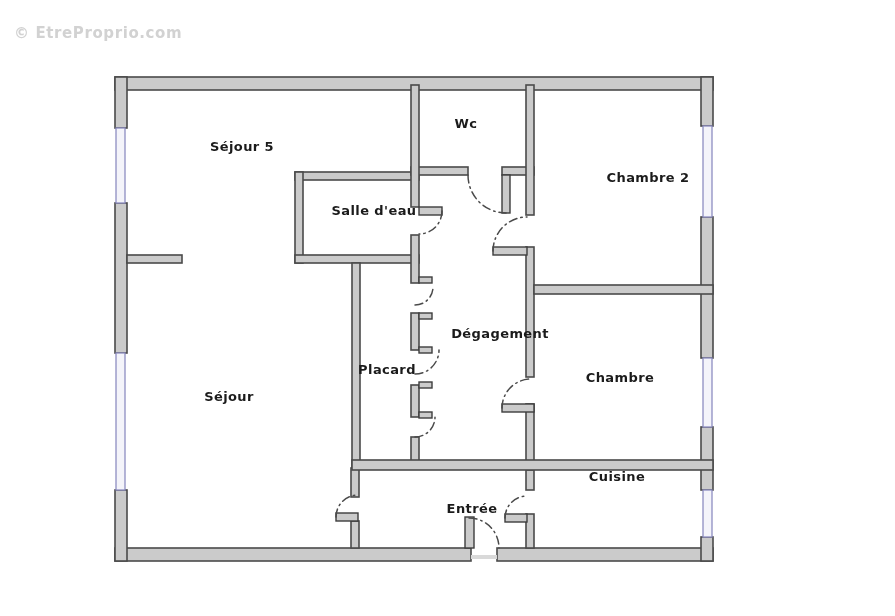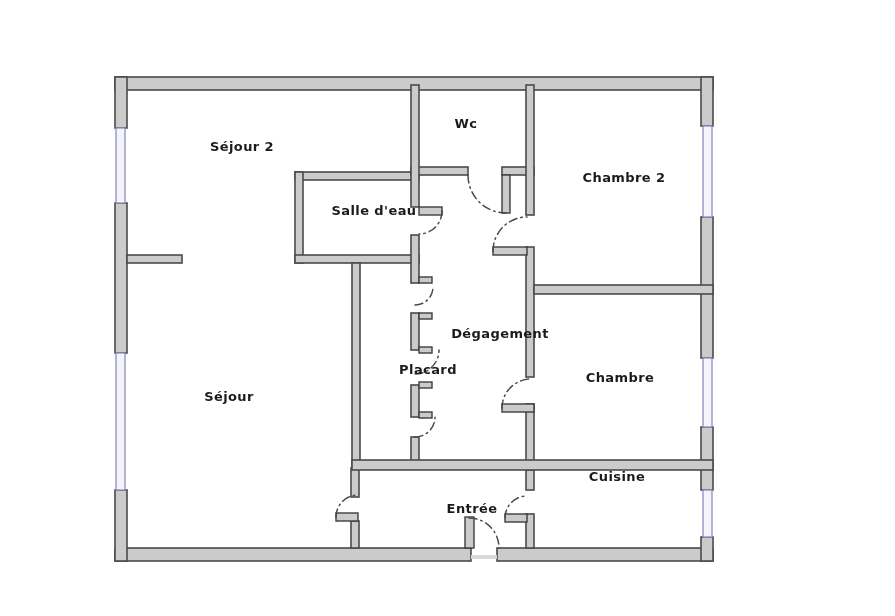--- a/index.html
+++ b/index.html
@@ -72,20 +72,21 @@
     font-size: 15px;
     font-weight: bold;
     letter-spacing: 0.6px;
     color: var(--watermark, #d2d2d2);
   }
 </style>
 </head>
 <body>
 
 <div class="stage">
+  <div class="watermark">© EtreProprio.com</div>
   <svg id="plan-svg" viewBox="0 0 895 616" xmlns="http://www.w3.org/2000/svg">
       <rect x="115" y="77" width="598" height="13" class="wall"></rect>
       <rect x="115" y="548" width="356" height="13" class="wall"></rect>
       <rect x="497" y="548" width="216" height="13" class="wall"></rect>
       <rect x="115" y="77" width="12" height="51" class="wall"></rect>
       <rect x="115" y="203" width="12" height="150" class="wall"></rect>
       <rect x="115" y="490" width="12" height="71" class="wall"></rect>
       <rect x="701" y="77" width="12" height="49" class="wall"></rect>
       <rect x="701" y="217" width="12" height="141" class="wall"></rect>
       <rect x="701" y="427" width="12" height="63" class="wall"></rect>
@@ -134,24 +135,24 @@
       <path d="M493.0,251.0 A34,34 0 0 1 527.0,217.0" class="door-arc"></path>
       <path d="M502.0,408.0 A29,29 0 0 1 531.0,379.0" class="door-arc"></path>
       <path d="M336.0,517.0 A22,22 0 0 1 358.0,495.0" class="door-arc"></path>
       <path d="M505.0,518.0 A22,22 0 0 1 527.0,496.0" class="door-arc"></path>
       <path d="M469.0,518.0 A30,30 0 0 1 499.0,548.0" class="door-arc"></path>
       <path d="M415.0,305.0 A18,18 0 0 0 433.0,287.0" class="door-arc"></path>
       <path d="M415.0,374.0 A24,24 0 0 0 439.0,350.0" class="door-arc"></path>
       <path d="M415.0,437.0 A20,20 0 0 0 435.0,417.0" class="door-arc"></path>
     </svg>
   <div id="labels-layer">
-      <div class="room-label" style="left: 242px; top: 146px;">Séjour 2</div>
+      <div class="room-label" style="left: 242px; top: 146px;">Séjour 5</div>
       <div class="room-label" style="left: 466px; top: 123px;">Wc</div>
-      <div class="room-label" style="left: 624px; top: 177px;">Chambre 2</div>
+      <div class="room-label" style="left: 648px; top: 177px;">Chambre 2</div>
       <div class="room-label" style="left: 500px; top: 333px;">Dégagement</div>
       <div class="room-label" style="left: 374px; top: 210px;">Salle d'eau</div>
-      <div class="room-label" style="left: 428px; top: 369px;">Placard</div>
+      <div class="room-label" style="left: 387px; top: 369px;">Placard</div>
       <div class="room-label" style="left: 229px; top: 396px;">Séjour</div>
       <div class="room-label" style="left: 620px; top: 377px; text-align: right;">Chambre</div>
       <div class="room-label" style="left: 444px; top: 508px; margin-left: 28px;">Entrée</div>
       <div class="room-label" style="left: 617px; top: 476px;">Cuisine</div>
     </div>
 </div>
 
 </body></html>

